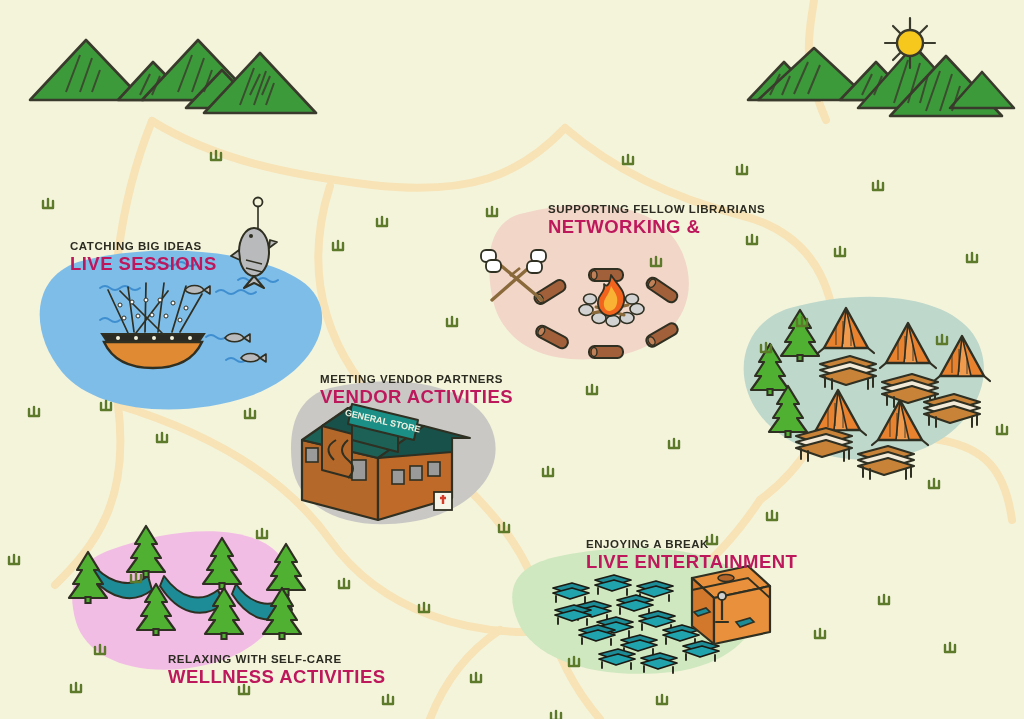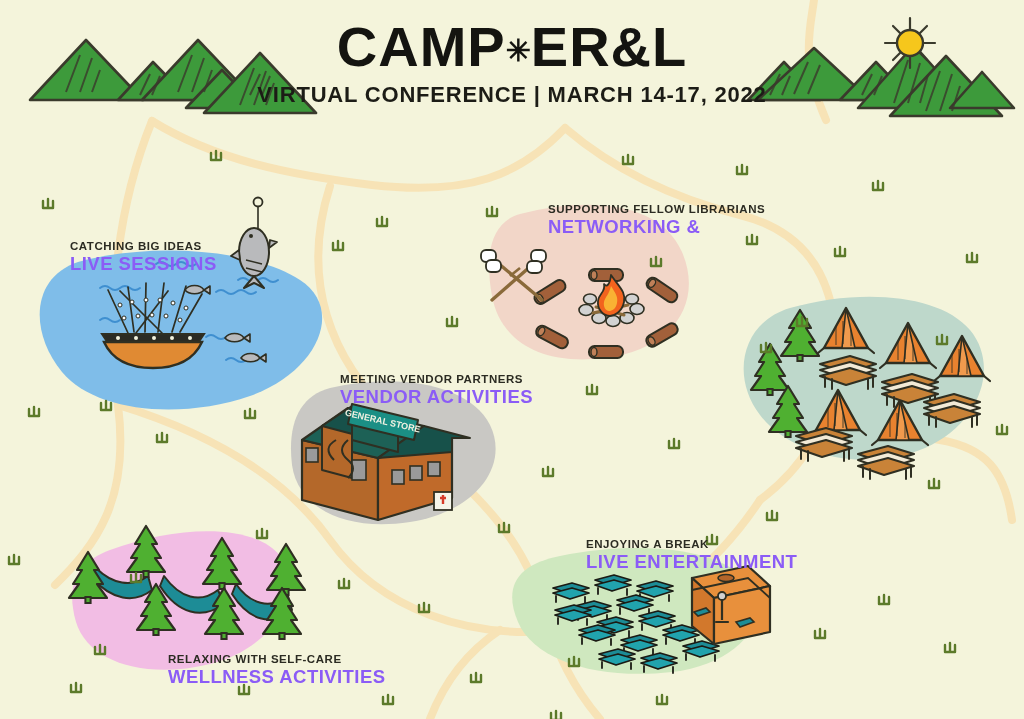--- a/index.html
+++ b/index.html
@@ -8,21 +8,21 @@
   #art{position:absolute;left:0;top:0;width:1024px;height:719px;}
   .lbl{position:absolute;}
   .lbl .sub{
     font-family:"Liberation Sans",sans-serif;
     font-weight:700;font-size:11.5px;letter-spacing:.55px;
     color:#2b2b22;text-transform:uppercase;line-height:14px;white-space:nowrap;margin-top:9px;
   }
   .lbl .main{
     font-family:"Liberation Sans",sans-serif;
     font-weight:700;font-size:18.5px;letter-spacing:.45px;
-    color:#8b5cf6;text-transform:uppercase;line-height:21px;white-space:nowrap;
+    color:#be185d;text-transform:uppercase;line-height:21px;white-space:nowrap;
   }
   #title-block{position:absolute;left:0;top:18px;width:1024px;text-align:center;}
   #title-block .ttl{
     font-family:"Liberation Sans",sans-serif;font-weight:700;
     font-size:56px;letter-spacing:1px;color:#141410;line-height:58px;
     white-space:nowrap;
   }
   #title-block .ttl .star{font-size:30px;vertical-align:middle;letter-spacing:0;}
   #title-block .sub2{
     font-family:"Liberation Sans",sans-serif;font-weight:700;
@@ -380,39 +380,35 @@
         <use href="#grass" x="100" y="650"></use>
       <use href="#grass" x="388" y="700"></use>
         <use href="#grass" x="556" y="716"></use>
       <use href="#grass" x="712" y="540"></use>
         <use href="#grass" x="840" y="252"></use>
       <use href="#grass" x="628" y="160"></use>
         <use href="#grass" x="742" y="170"></use>
     </g>
   </svg>
 
-  <div id="title-block">
-    <div class="ttl"><span>CAMP</span><span class="star">✳</span><span>ER&amp;L</span></div>
-    <div class="sub2">VIRTUAL CONFERENCE | MARCH 14-17, 2022</div>
-  </div>
 
   <div class="lbl" style="left:70px;top:230px;">
     <div class="sub">CATCHING BIG IDEAS</div>
     <div class="main">LIVE SESSIONS</div>
   </div>
 
   <div class="lbl" style="left:548px;top:193px;">
     <div class="sub">SUPPORTING FELLOW LIBRARIANS</div>
     <div class="main">NETWORKING &amp;</div>
   </div>
 
   <div class="lbl" style="left:786px;top:261px;">
   </div>
 
-  <div class="lbl" style="left:340px;top:363px;">
+  <div class="lbl" style="left:320px;top:363px;">
     <div class="sub">MEETING VENDOR PARTNERS</div>
     <div class="main">VENDOR ACTIVITIES</div>
   </div>
 
   <div class="lbl" style="left:586px;top:528px;">
     <div class="sub">ENJOYING A BREAK</div>
     <div class="main">LIVE ENTERTAINMENT</div>
   </div>
 
   <div class="lbl" style="left:168px;top:643px;">

